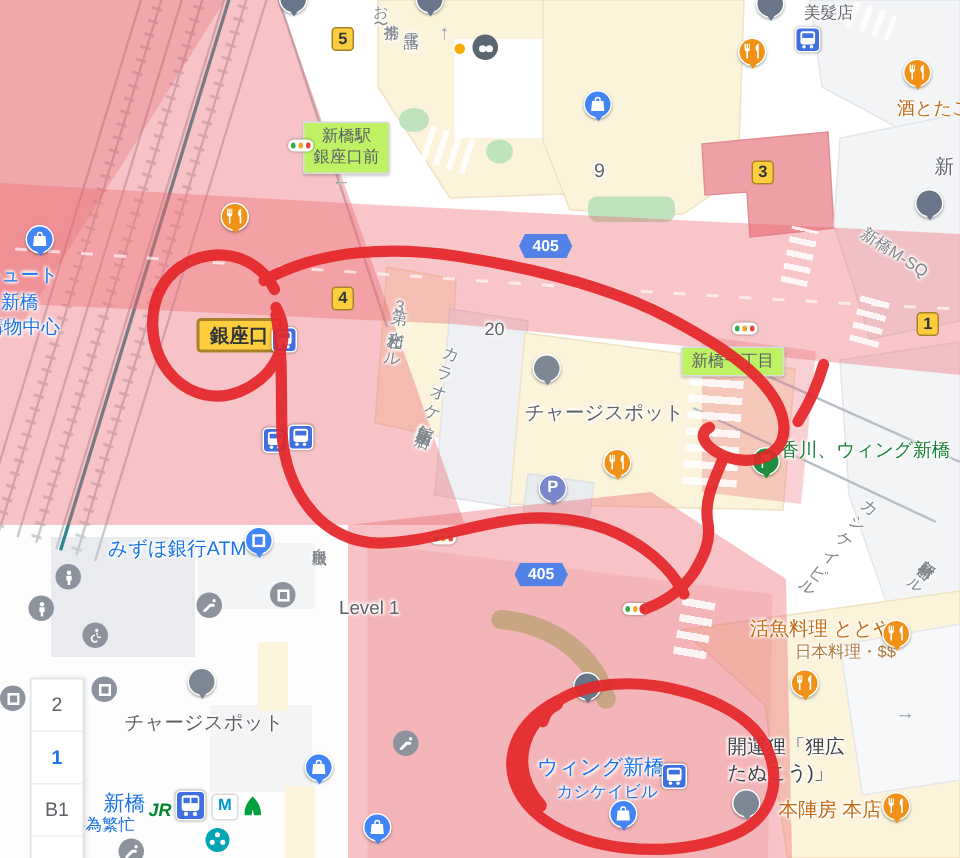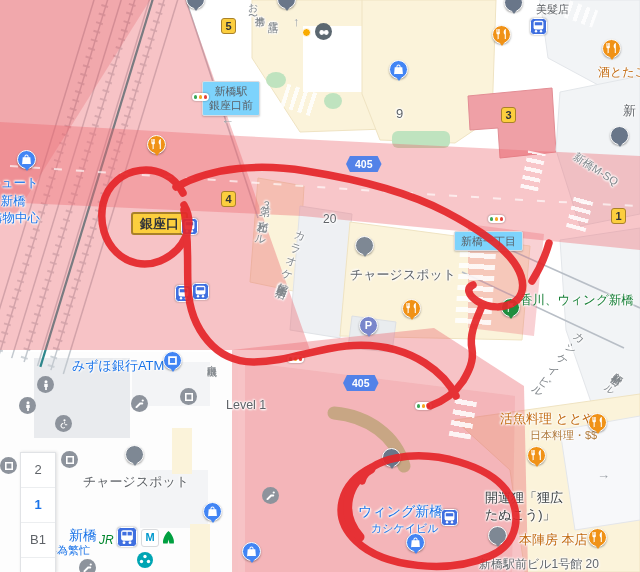--- a/index.html
+++ b/index.html
@@ -12,21 +12,21 @@
        text-shadow:0 0 2px #fff,0 0 2px #fff,0 0 3px #fff,1px 1px 2px #fff,-1px -1px 2px #fff;}
   .c-blue{color:#1a73e8}.c-green{color:#188038}.c-orange{color:#c26a10}.c-tan{color:#b07a3c}
   .c-dark{color:#3c4043}.c-gray2{color:#80868b}
   .vt{writing-mode:vertical-rl;text-orientation:upright;letter-spacing:1px}
   
   .nbadge{position:absolute;background:#fcce3e;border:1.5px solid #a9812a;border-radius:3px;color:#31343a;
           font-size:11px;font-weight:700;padding:0 3.5px;line-height:14px;z-index:6;text-align:center}
   .exit{font-size:13px;padding:1px 7px;border-width:2px;line-height:17px}
   .shield{position:absolute;background:#5282e8;color:#fff;font-size:10.5px;font-weight:700;padding:2px 9px;z-index:5;
           clip-path:polygon(11% 0,89% 0,100% 50%,89% 100%,11% 100%,0 50%)}
-  .sign{position:absolute;background:#7dd3fc;border:1px solid #d9dbe0;border-radius:2px;color:#5a6067;font-size:11px;
+  .sign{position:absolute;background:#bef264;border:1px solid #d9dbe0;border-radius:2px;color:#5a6067;font-size:11px;
         line-height:1.3;padding:2px 6px;text-align:center;box-shadow:0 1px 2px rgba(0,0,0,.2);white-space:nowrap;z-index:5}
   
   .pin{position:absolute;width:17px;height:17px;border-radius:50%;background:var(--c,#7e8894);
        border:1.5px solid #fff;box-shadow:0 1px 2px rgba(0,0,0,.35);z-index:6}
   .pin::after{content:"";position:absolute;left:50%;top:13px;transform:translateX(-50%);
        border:5px solid transparent;border-top:7px solid var(--c,#7e8894)}
   .pin svg{position:absolute;inset:2px;width:13px;height:13px;fill:#fff}
   .pin .pt{position:absolute;inset:0;color:#fff;font-size:11px;font-weight:700;text-align:center;line-height:16px}
   .ticon{position:absolute;width:15px;height:15px;border-radius:3.5px;background:#3f6fe0;border:1px solid #fff;
          box-shadow:0 0 2px rgba(0,0,0,.4);z-index:6}
@@ -36,21 +36,21 @@
       justify-content:center;gap:1.5px;box-shadow:0 0 2px rgba(0,0,0,.45);z-index:5}
   .tl i{width:3.4px;height:3.4px;border-radius:50%}
   .arrow{position:absolute;color:#9aa0a6;font-size:13px;z-index:4;text-shadow:0 0 2px #fff}
   .zebra{position:absolute;z-index:2;opacity:.85}
   .dotp{position:absolute;width:7px;height:7px;border-radius:50%;background:#f9ab00;border:1px solid #fff;z-index:5}
   
   .floors{position:absolute;left:20px;top:452px;width:34px;height:120px;background:#fff;border:1px solid #e1e3e6;
           border-bottom:none;box-shadow:1px 0 3px rgba(0,0,0,.12);z-index:7}
   .floors .fc{height:34px;line-height:34px;text-align:center;font-size:13px;color:#5f6368;border-bottom:1px solid #eceef0;cursor:pointer}
   .floors .sel{color:#1a73e8;font-weight:700}
-  .logo-jr{position:absolute;color:#00872d;font-weight:400;font-style:italic;font-size:12px;z-index:6;text-shadow:0 0 2px #fff}
+  .logo-jr{position:absolute;color:#00872d;font-weight:700;font-style:italic;font-size:12px;z-index:6;text-shadow:0 0 2px #fff}
   .logo-metro{position:absolute;width:16px;height:16px;background:#fff;border:1px solid #d8dadd;border-radius:3px;color:#0099ce;
           font-weight:800;font-size:11px;line-height:14px;text-align:center;z-index:6}
   .yk{position:absolute;width:16px;height:16px;border-radius:50%;background:#00a5b3;z-index:6}
 </style>
 </head>
 <body>
 
 <div id="stage">
 
   <svg class="layer" width="640" height="572">
@@ -438,21 +438,20 @@
 
   <div class="lbl c-dark" style="left:485px;top:491px;font-size:13px">開運狸「狸広</div>
   <div class="lbl c-dark" style="left:485px;top:508px;font-size:13px">たぬこう)」</div>
   <div class="pin" style="--c:#7e8894;left:488px;top:526px"></div>
   <div class="lbl c-orange" style="left:519px;top:533px;font-size:13px">本陣房 本店</div>
   <div class="pin" style="--c:#f09217;left:588px;top:528px">
       <svg>
         <use href="#i-fork"></use>
       </svg>
     </div>
-  <div class="lbl" style="left:479px;top:558px">新橋駅前ビル1号館 20</div>
 
   <svg class="layer" width="640" height="572" style="z-index:9;pointer-events:none">
     <g fill="none" stroke="#e5262a" stroke-width="7.5" stroke-linecap="round" opacity="0.92">
       <path d="M183,193 C166,158 112,164 103,204 C95,244 128,274 160,261 C184,251 196,226 184,205"></path>
       <path d="M176,187 C214,166 262,164 306,171 C356,179 406,191 446,212 C482,231 506,248 517,267 C524,279 525,292 517,300"></path>
       <path d="M517,300 C506,310 488,308 477,301 C468,295 466,288 473,285"></path>
       <path d="M482,306 C476,320 469,334 472,349 C474,361 469,371 463,381 C455,393 444,401 430,406"></path>
       <path d="M184,210 C189,236 187,262 188,288 C189,308 196,327 208,341 C219,354 235,362 253,362 C284,362 312,350 346,346 C377,343 403,349 425,363 C439,372 450,384 456,396"></path>
       <path d="M549,243 C545,257 539,270 532,281"></path>
       <path d="M372,467 C340,483 330,516 356,541 C384,568 448,574 490,556 C520,543 522,512 506,490 C488,466 436,450 396,458 C377,462 365,470 362,481"></path>

